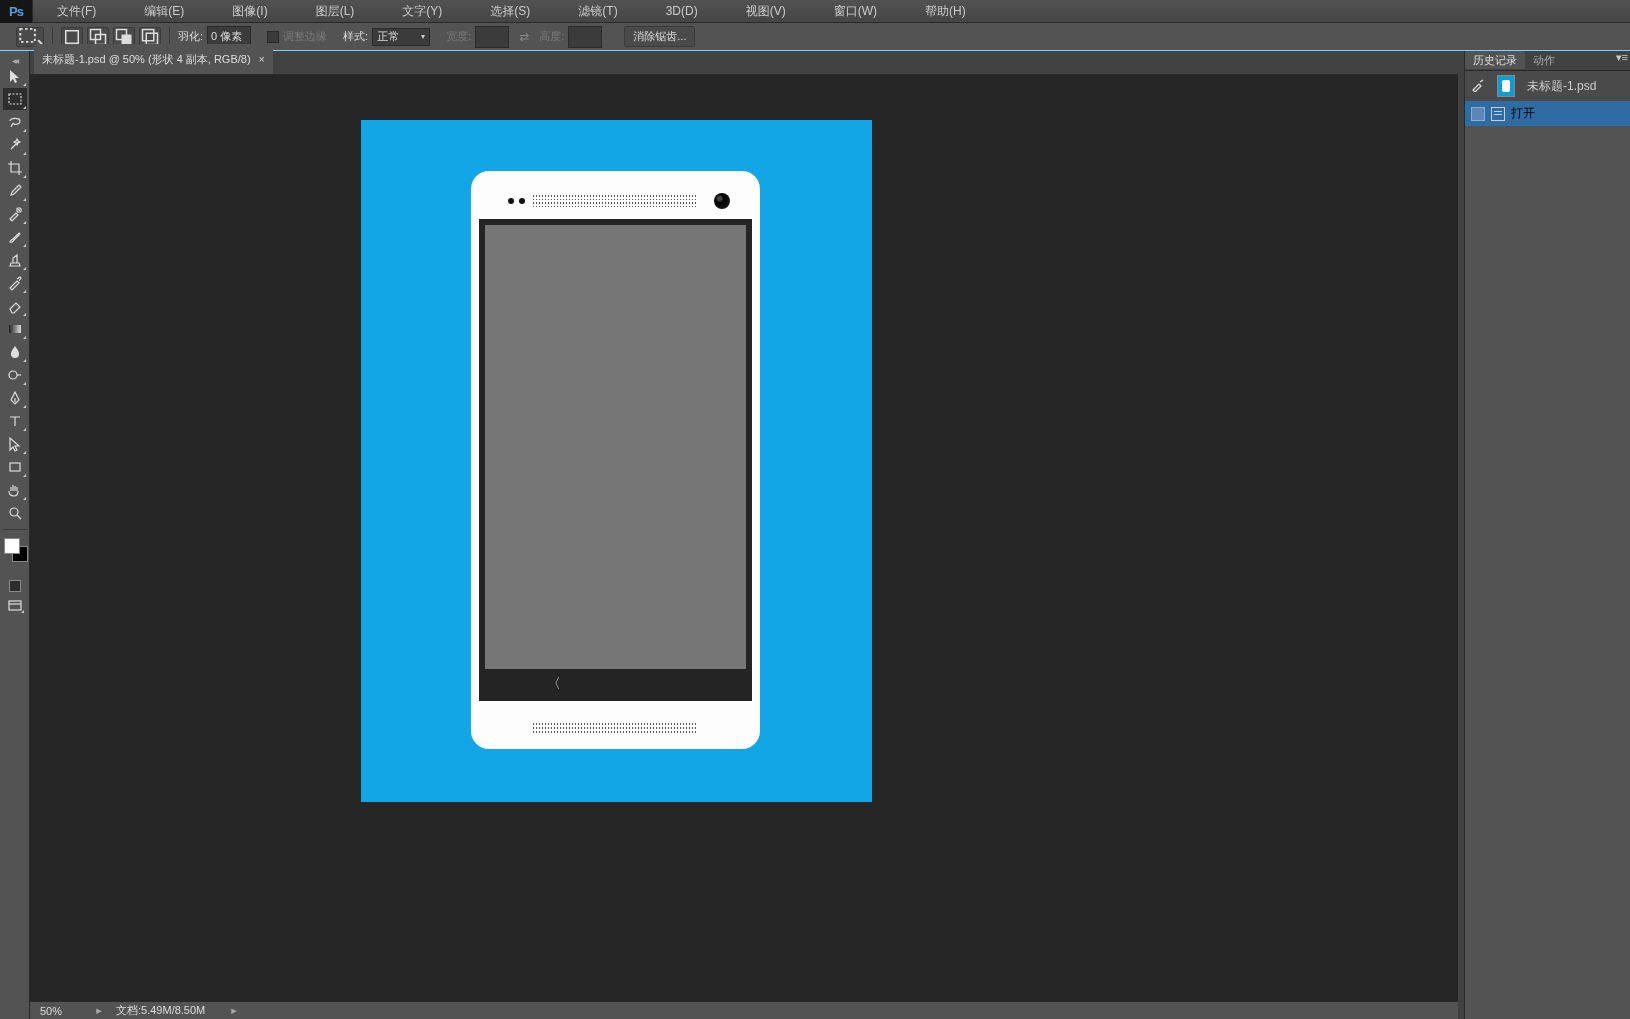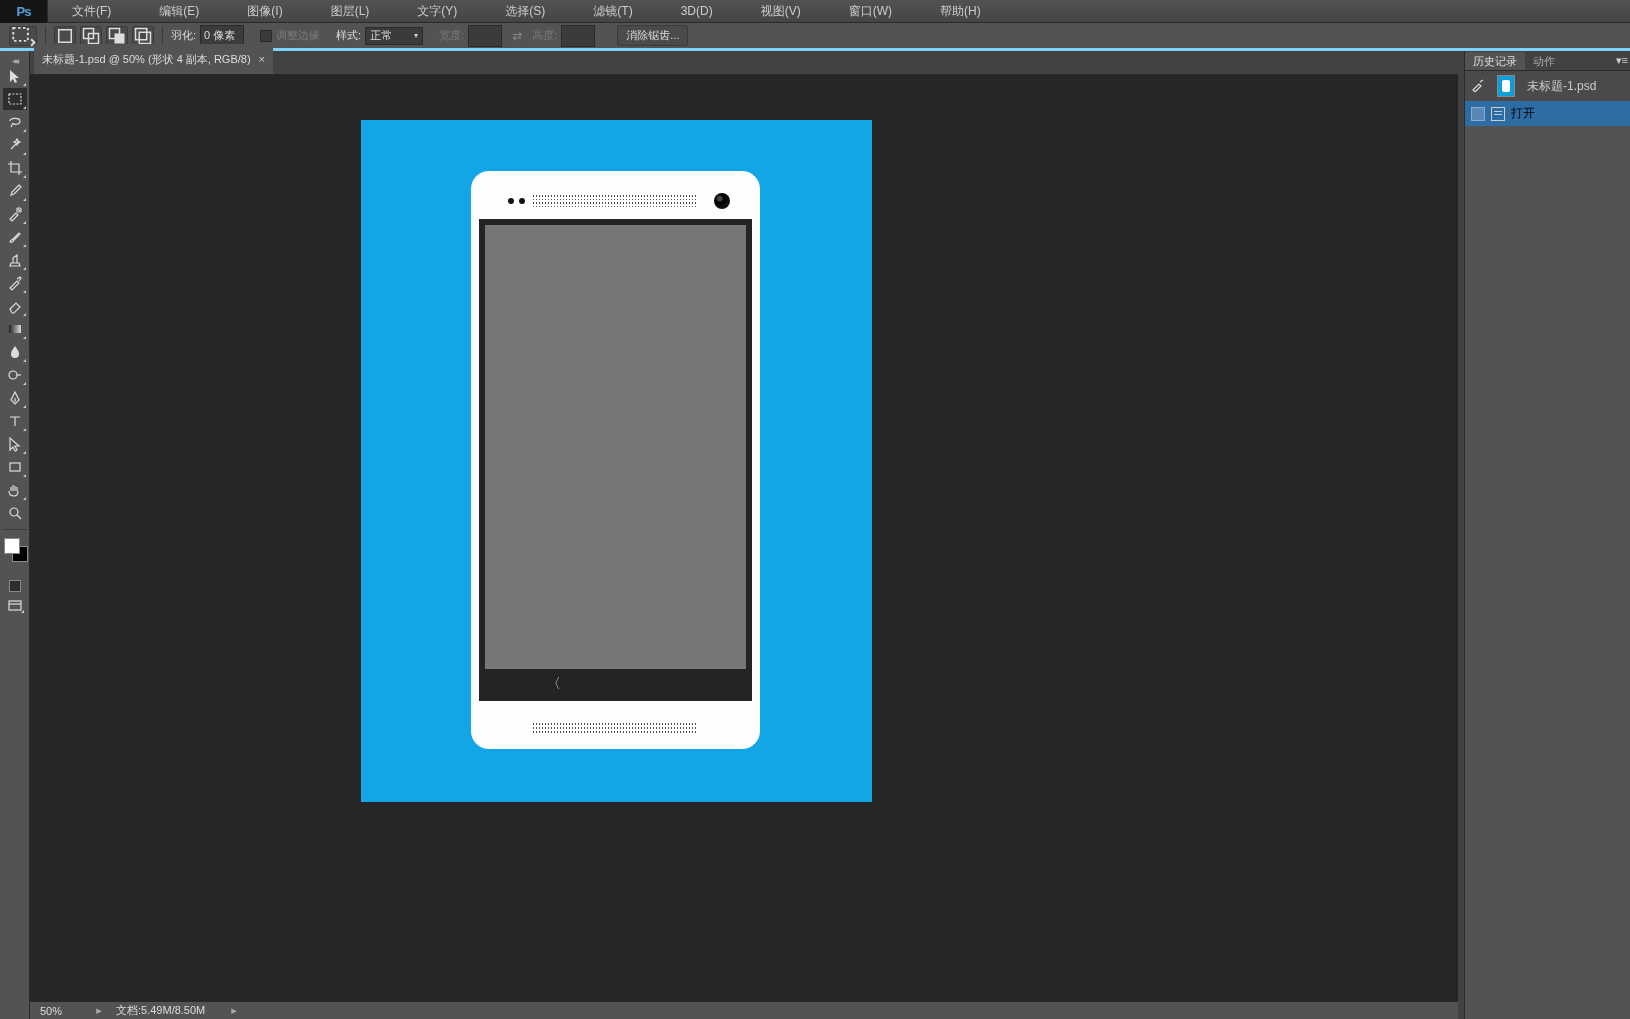--- a/index.html
+++ b/index.html
@@ -1,24 +1,24 @@
 <!DOCTYPE html>
 <html><head>
 <meta charset="utf-8">
 <style>
   * { box-sizing: border-box; margin: 0; padding: 0; user-select: none; }
   html, body { width: 1630px; height: 1019px; overflow: hidden; font-family: "Microsoft YaHei", Tahoma, sans-serif; font-size: 12px; background: #424242; color: #ccc; }
   
   
   .menu-bar { height: 23px; background: linear-gradient(#525252,#454545); display: flex; align-items: center; border-bottom: 1px solid #2a2a2a; }
-  .ps-logo { width: 48px; height: 23px; background: #151515; display: flex; align-items: center; justify-content: center; color:#4fa0df; font-weight:bold; font-size:13px; border-right:1px solid #2a2a2a; letter-spacing:-1px;}
+  .ps-logo { width: 33px; height: 23px; background: #151515; display: flex; align-items: center; justify-content: center; color:#4fa0df; font-weight:bold; font-size:13px; border-right:1px solid #2a2a2a; letter-spacing:-1px;}
   .menu-item { padding: 3px 24px; cursor: default; }
   
   
-  .options-bar { height: 28px; background: #535353; display:flex; align-items:center; padding: 0 9px; border-bottom:3px solid #7dd3fc; gap:4px;}
+  .options-bar { height: 28px; background: #535353; display:flex; align-items:center; padding: 0 16px; border-bottom:1px solid #7dd3fc; gap:4px;}
   .opt-btn { width:22px; height:20px; border:1px solid #3a3a3a; background:#4a4a4a; display:flex; align-items:center; justify-content:center; border-radius:2px;}
   .opt-btn.split { width:28px;}
   .opt-divider{ width:1px; height:20px; background:#3a3a3a; margin:0 4px;}
   .opt-lbl { color:#ddd; font-size:11px; }
   .opt-input { width:44px; height:22px; background:#3b3b3b; border:1px solid #2a2a2a; color:#ddd; font-size:11px; padding:0 3px;}
   .opt-check { width:12px; height:12px; background:#3b3b3b; border:1px solid #2a2a2a;}
   .opt-lbl.dim{ color:#7a7a7a;}
   .opt-select{ width:58px; height:18px; background:#3b3b3b; border:1px solid #2a2a2a; color:#ddd; font-size:11px; display:flex; align-items:center; justify-content:space-between; padding:0 4px;}
   .opt-select .arrow{ font-size:8px; color:#ccc;}
   .opt-refine{ padding:2px 8px; background:#4a4a4a; border:1px solid #3a3a3a; font-size:11px; color:#ddd; border-radius:2px;}
@@ -66,21 +66,21 @@
   .status-bar{ position:absolute; left:0; right:0; bottom:0; height:18px; background:#535353; display:flex; align-items:center; font-size:11px; color:#ddd; border-top:1px solid #2a2a2a;}
   .status-zoom{ width:60px; padding-left:10px;}
   .status-exp{ width:18px; text-align:center; color:#aaa;}
   .status-doc{ padding-left:8px;}
   .status-play{ padding-left:26px; color:#aaa;}
 
   
   .right-dock{ position:absolute; right:0; top:51px; width:172px; height:968px; display:flex;}
   .mini-dock{ width:6px; background:#424242;}
   .panel-stack{ flex:1; background:#535353; border-left:1px solid #2a2a2a; display:flex; flex-direction:column;}
-  .panel-tabs{ height:20px; background:#424242; display:flex; align-items:center; border-bottom:1px solid #2a2a2a;}
+  .panel-tabs{ height:20px; background:#424242; display:flex; align-items:flex-start; border-bottom:1px solid #2a2a2a;}
   .p-tab{ height:18px; padding:2px 8px 0 8px; font-size:11px; color:#aaa;}
   .p-tab.active{ background:#535353; color:#ddd; border-top-left-radius:3px; border-top-right-radius:3px;}
   .p-menu{ margin-left:auto; width:16px; text-align:center; color:#ccc; font-size:11px;}
   
   .history-list{ flex:0 0 auto;}
   .hist-doc{ display:flex; align-items:center; gap:12px; padding:4px 6px; background:#4a4a4a;}
   .hist-thumb{ width:18px; height:22px; background:#0d9dd8; border:1px solid #888; position:relative;}
   .hist-thumb::after{content:""; position:absolute; left:4px; top:4px; right:4px; bottom:4px; background:#fff; border-radius:2px;}
   .hist-tool-icon{ width:14px; text-align:center;}
   .hist-step{ display:flex; align-items:center; gap:6px; padding:4px 6px; background:#2d6da3; color:#000000;}

